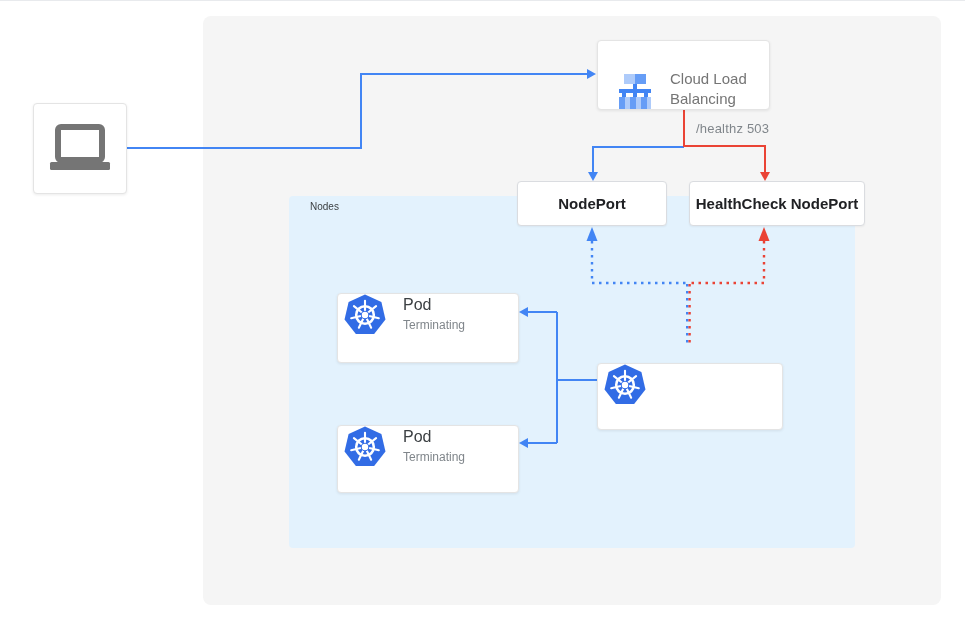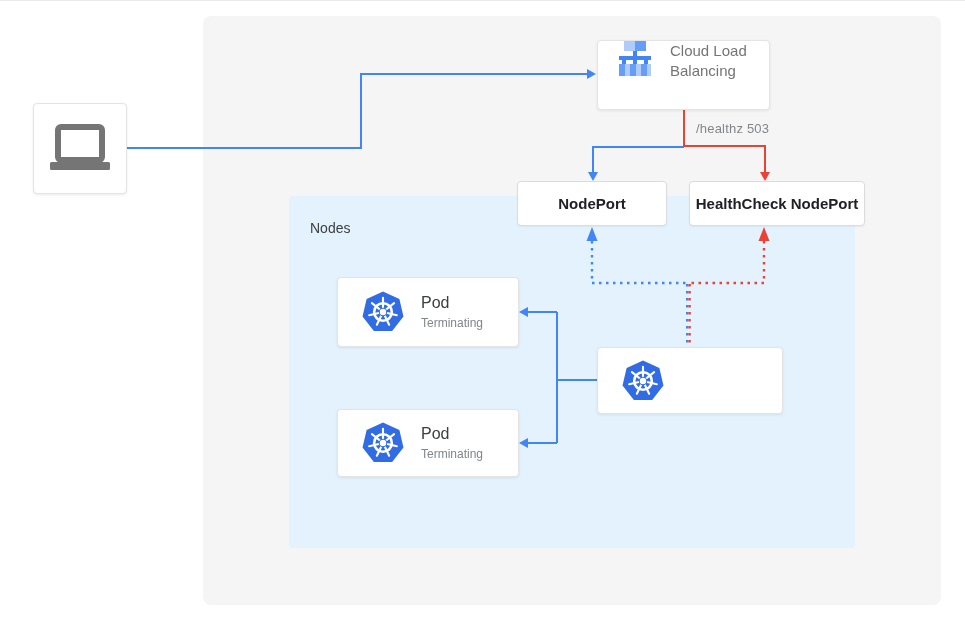--- a/index.html
+++ b/index.html
@@ -7,34 +7,34 @@
     --nodes-blue:#E3F2FD; --k8s-blue:#326CE5; --card-border:#E4E4E4;
     --text-dark:#202124; --text-gray:#80868B; --icon-gray:#757575;
     --lb-light:#AECBFA; --lb-mid:#669DF6;
   }
   html,body{margin:0;padding:0;background:#fff;}
   body{font-family:"Liberation Sans",sans-serif;-webkit-font-smoothing:antialiased;}
   #stage{position:relative;width:965px;height:623px;overflow:hidden;background:#fff;}
   .top-rule{position:absolute;left:0;top:0;width:965px;height:1px;background:#E8EAED;}
   .panel-gray{position:absolute;left:203px;top:16px;width:738px;height:589px;background:var(--panel-gray);border-radius:8px;}
   .nodes-panel{position:absolute;left:289px;top:196px;width:566px;height:352px;background:var(--nodes-blue);border-radius:4px;}
-  .nodes-label{position:absolute;left:310px;top:220px;font-size:14px;color:#3C4043;}
+  .nodes-label{position:absolute;left:310px;top:201px;font-size:10px;color:#3C4043;}
   svg.wires{position:absolute;left:0;top:0;pointer-events:none;}
   .card{position:absolute;background:#fff;border:1px solid var(--card-border);border-radius:4px;
         box-shadow:0 1px 3px rgba(0,0,0,0.08);box-sizing:border-box;}
   .laptop-card{left:33px;top:103px;width:94px;height:91px;display:flex;align-items:center;justify-content:center;}
-  .clb-card{left:597px;top:40px;width:173px;height:70px;display:flex;align-items:flex-start;padding-left:17px;gap:15px;}
+  .clb-card{left:597px;top:40px;width:173px;height:70px;display:flex;align-items:flex-end;padding-left:17px;gap:15px;}
   .clb-label{width:90px;font-size:15px;line-height:20px;color:var(--icon-gray);}
   .healthz{position:absolute;left:696px;top:121px;font-size:13px;font-weight:normal;color:var(--text-gray);letter-spacing:.2px;}
   .port-card{display:flex;align-items:center;justify-content:center;text-align:center;
              font-weight:bold;font-size:15px;color:var(--text-dark);line-height:19px;
              border:1px solid #DADCE0;box-shadow:0 1px 2px rgba(0,0,0,0.05);}
   .nodeport-card{left:517px;top:181px;width:150px;height:45px;}
   .healthcheck-card{left:689px;top:181px;width:176px;height:45px;}
-  .entity-card{display:flex;align-items:center;padding-left:24px;gap:17px;}
+  .entity-card{display:flex;padding-left:6px;gap:17px;margin-top:16px;}
   .pod1-card{left:337px;top:277px;width:182px;height:70px;}
   .pod2-card{left:337px;top:409px;width:182px;height:68px;}
   .kproxy-card{left:597px;top:347px;width:186px;height:67px;}
   .entity-text .title{font-size:16px;color:#3C4043;line-height:21px;}
   .entity-text .subtitle{font-size:12px;color:var(--text-gray);line-height:20px;}
   .line-blue{stroke:var(--traffic-blue);}
   .line-red{stroke:var(--error-red);}
   .fill-blue{fill:var(--traffic-blue);}
   .fill-red{fill:var(--error-red);}
   .solid{stroke-width:2;fill:none;}

